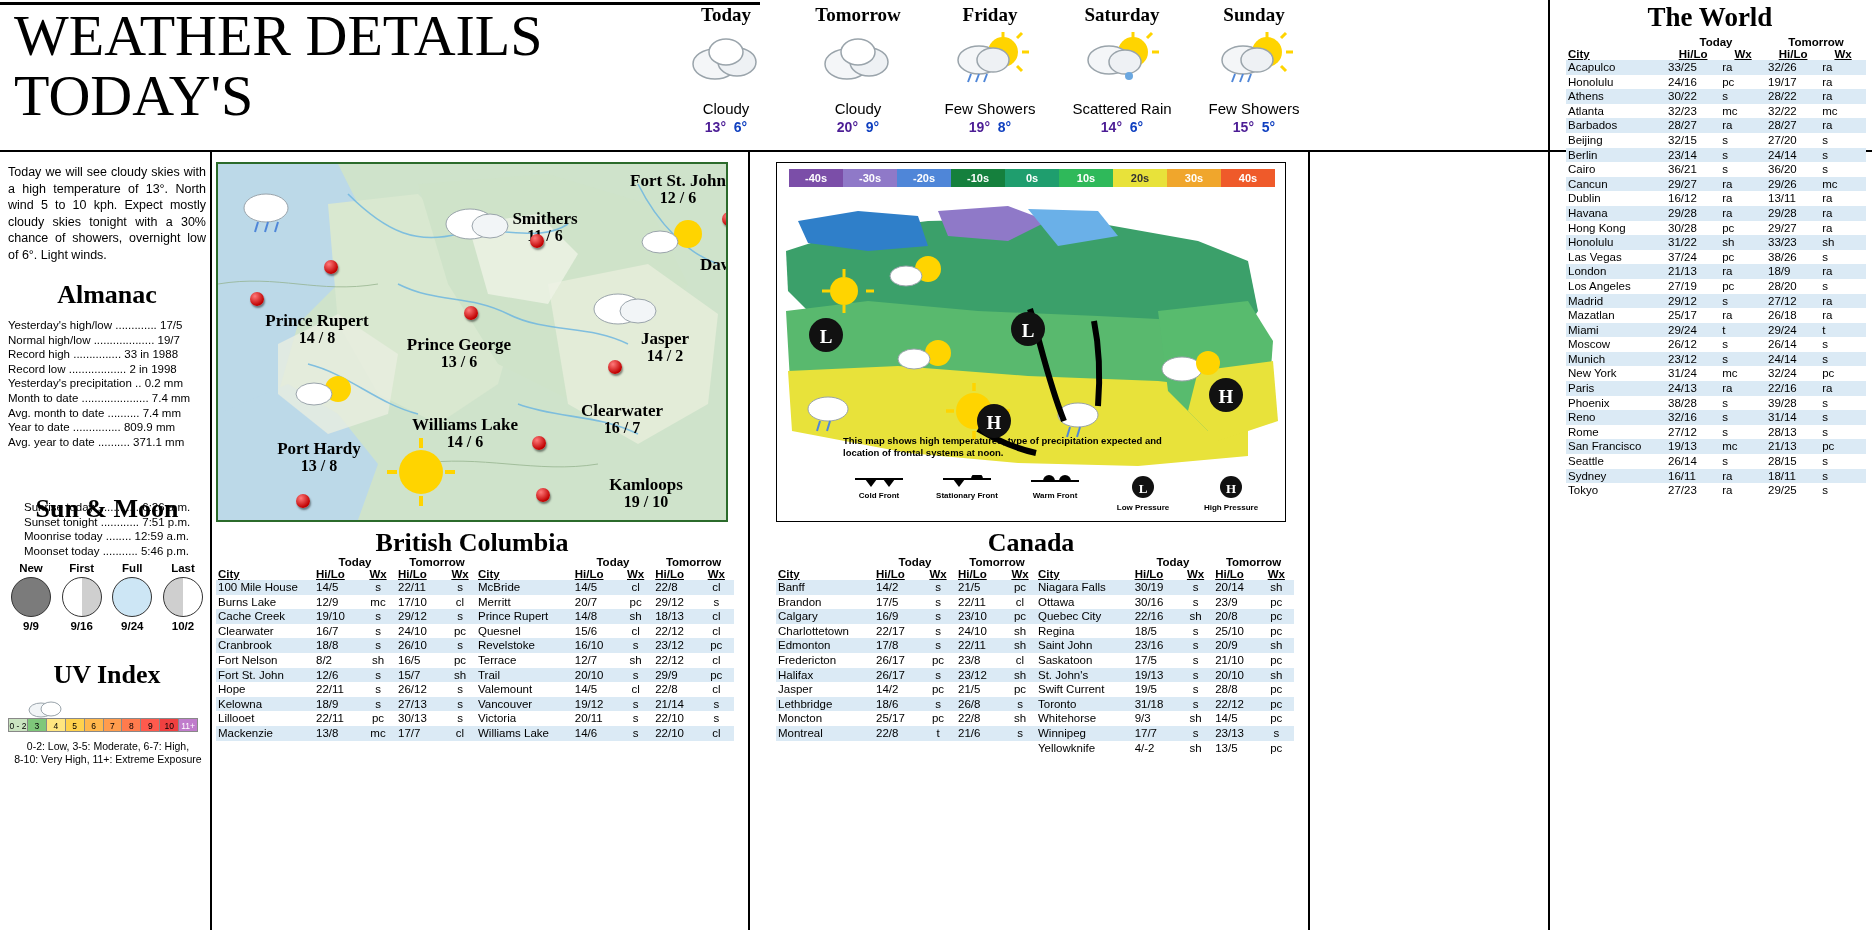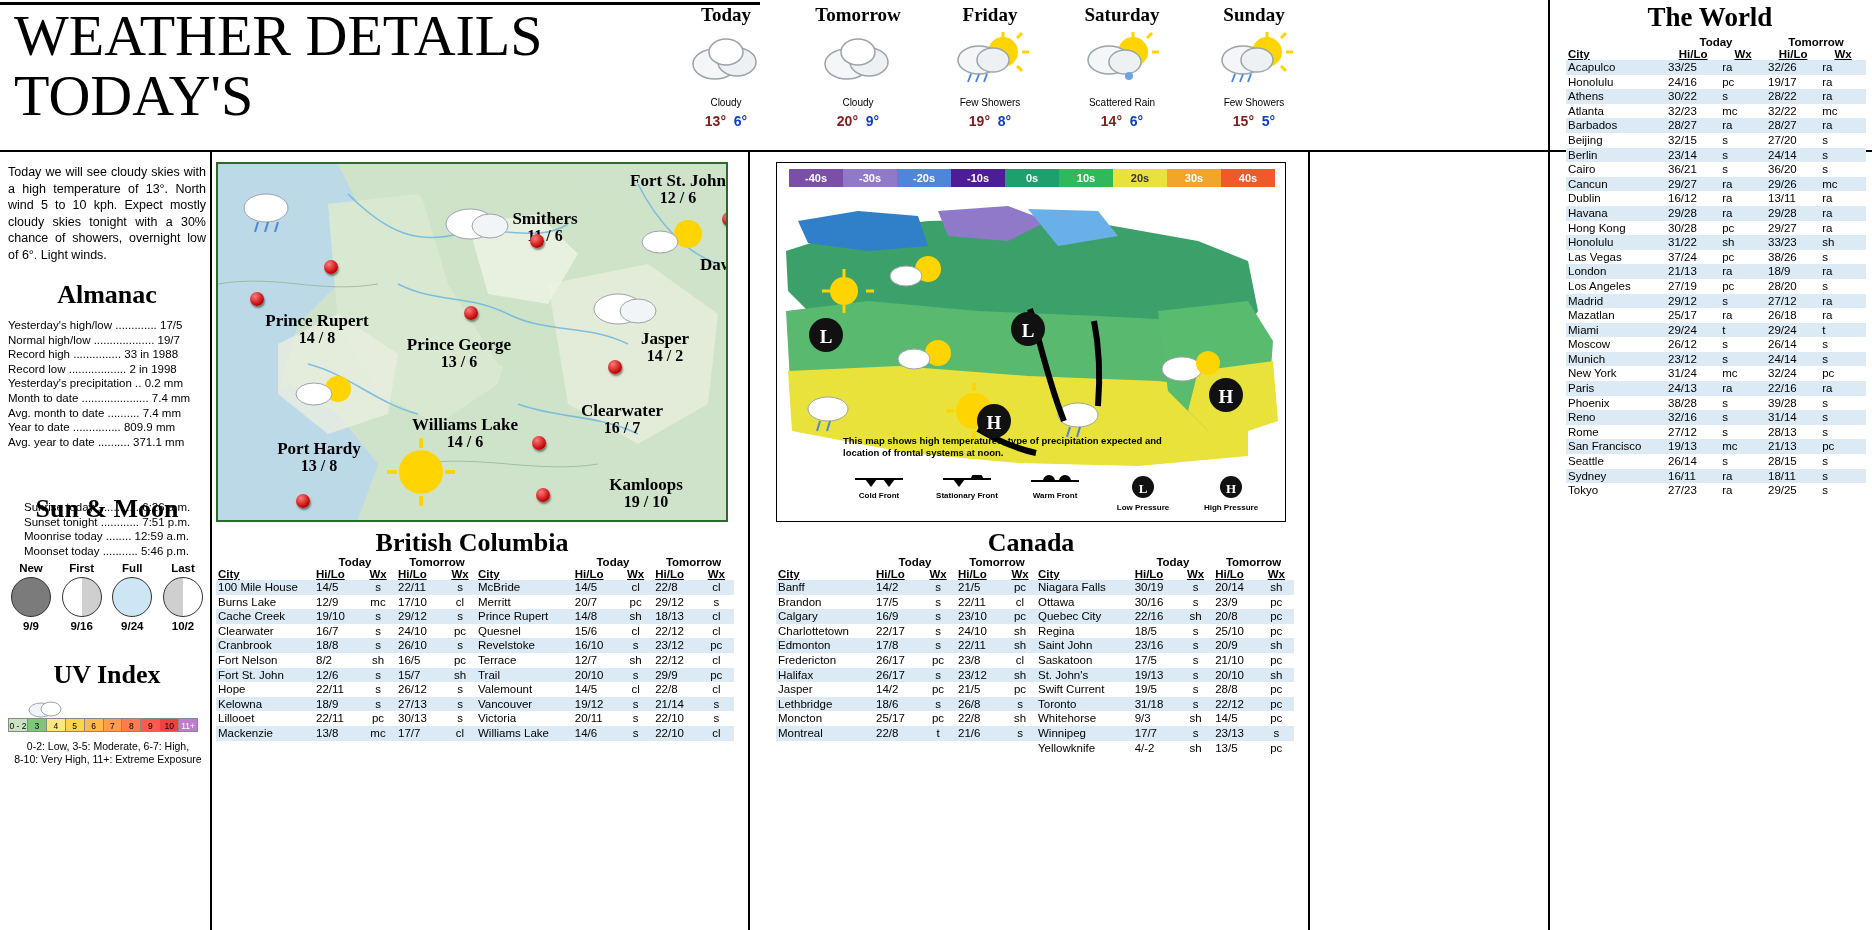--- a/index.html
+++ b/index.html
@@ -46,23 +46,23 @@
   .uv-scale div { flex:1; text-align:center; line-height:14px; border:1px solid #888; border-right:none; }
   .uv-scale div:last-child { border-right:1px solid #888; }
   .uv-note { position:absolute; left:8px; top:740px; width:200px; font-size:10.5px; line-height:13px; font-weight:normal; text-align:center;}
   .uv-cloud { position:absolute; left:26px; top:696px; }
 
   
   .fc-strip { position:absolute; left:660px; top:2px; width:660px; height:146px; display:flex; }
   .fc { width:132px; text-align:center; }
   .fc .day { font-family:"Liberation Serif", serif; font-size:19px; font-weight:bold; margin-top:2px; }
   .fc .ico { height:54px; margin-top:4px; }
-  .fc .cond { font-size:10px; margin-top:12px; line-height:14px; }
+  .fc .cond { font-size:15px; margin-top:18px; line-height:14px; }
   .fc .temps { font-size:14px; margin-top:3px; font-weight:bold; }
-  .fc .hi { color:#7f1d1d; }
+  .fc .hi { color:#4c1d95; }
   .fc .lo { color:#1040c0; }
 
   
   .world-head {
     position:absolute; left:1560px; top:2px; width:300px;
     font-family:"Liberation Serif", serif; font-size:27px; font-weight:bold; text-align:center;
   }
   .vline { position:absolute; background:#000; width:2px; }
 
   
@@ -421,21 +421,21 @@
       <div class="tm">19 / 10</div>
     </div>
     <div class="pin" style="left:318px; top:324px;"></div>
   </div>
 
   <div class="camap">
     <div class="legend">
       <div style="background:#7b4ea8;">-40s</div>
       <div style="background:#8f79c8;">-30s</div>
       <div style="background:#4f86d8;">-20s</div>
-      <div style="background:#4c1d95;">-10s</div>
+      <div style="background:#15803d;">-10s</div>
       <div style="background:#1f9e6e;">0s</div>
       <div style="background:#2fb95a;">10s</div>
       <div style="background:#e8e23a;color:#333;">20s</div>
       <div style="background:#f0a62c;">30s</div>
       <div style="background:#ef5a2a;">40s</div>
     </div>
 
     <svg width="506" height="300" viewBox="0 0 506 300" style="position:absolute;left:1px;top:28px;">
       <rect width="506" height="300" fill="#ffffff"></rect>
       <path d="M8,60 L70,40 L150,30 L240,28 L330,34 L420,50 L470,70 L480,120 L460,150 L420,170 L350,175 L260,172 L180,168 L100,160 L40,130 L10,100 Z" fill="#3ba06a"></path>

